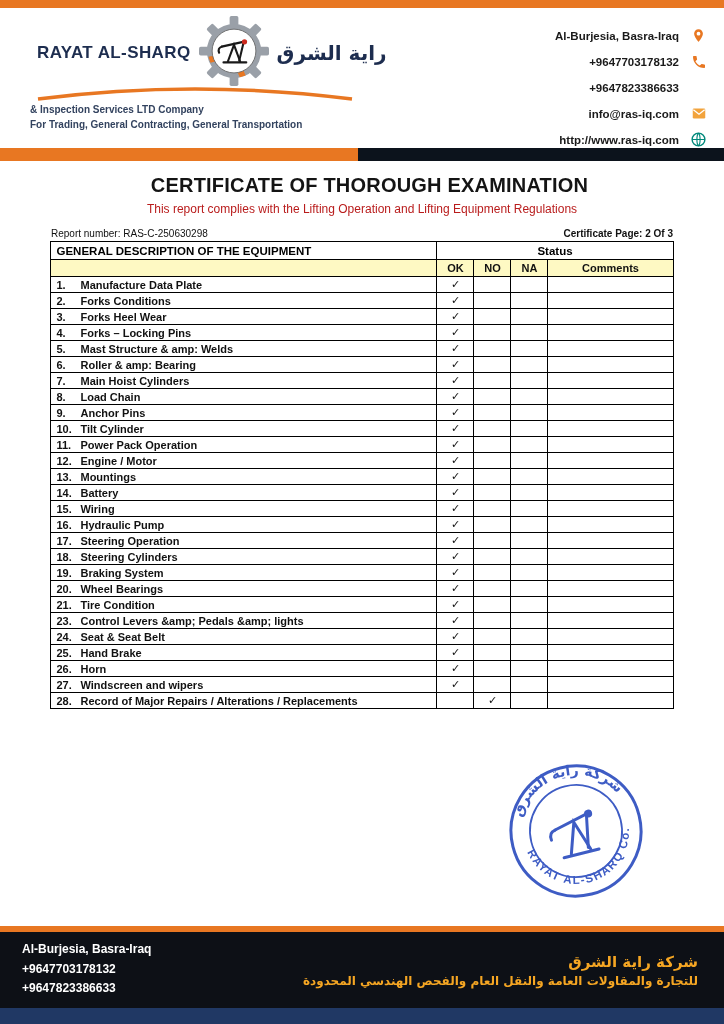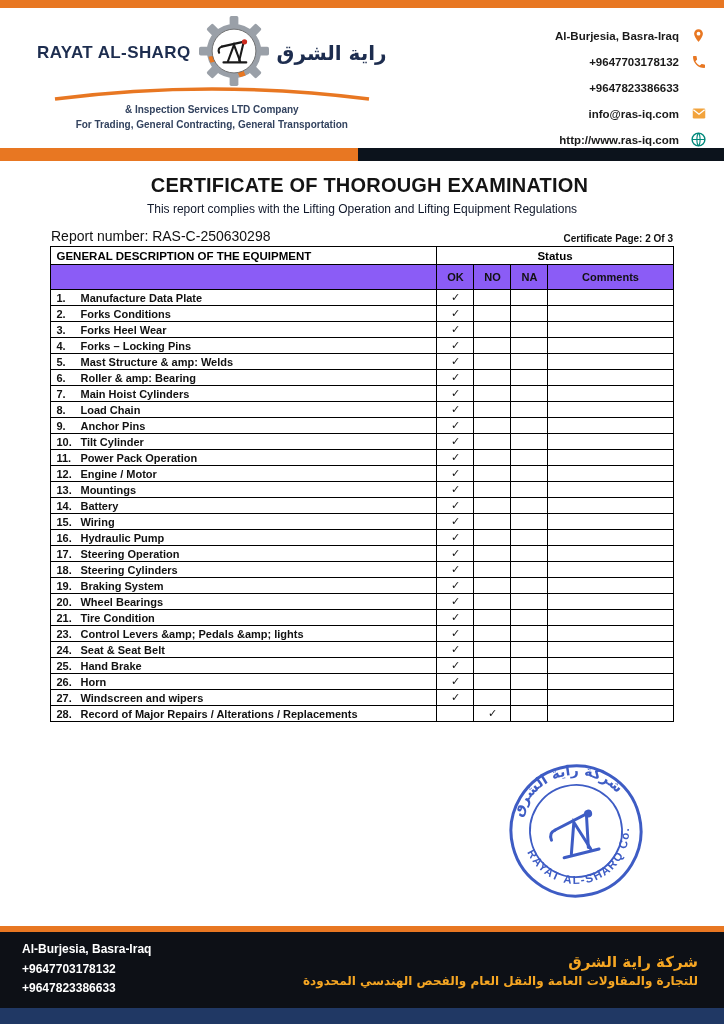--- a/index.html
+++ b/index.html
@@ -5,53 +5,53 @@
   * { margin:0; padding:0; box-sizing:border-box; }
   html,body { background:#9a9a9a; }
   body { font-family:"Liberation Sans", sans-serif; }
   .page { position:relative; width:724px; height:1024px; margin:0 auto; background:#ffffff; overflow:hidden; }
 
   
   .topbar { height:8px; background:#E87722; }
 
   
   .header { display:flex; justify-content:space-between; height:140px; padding:6px 16px 0 30px; }
-  .logo-block { width:370px; text-align:center; padding-top:2px; }
+  .logo-block { width:370px; padding-top:2px; }
   .logo-row { display:flex; align-items:center; justify-content:center; gap:8px; }
   .logo-name { font-size:17px; font-weight:bold; color:#1d2d4f; letter-spacing:.4px; white-space:nowrap; }
   .logo-name-ar { font-size:20px; font-weight:bold; color:#1d2d4f; white-space:nowrap; }
   .ar { font-family:"DejaVu Sans", sans-serif; }
   .swoosh { line-height:0; margin-top:-4px; }
   .tagline { font-size:10px; font-weight:bold; color:#33435f; line-height:1.5; }
 
   .contacts { display:flex; flex-direction:column; gap:7px; padding-top:12px; width:320px; }
   .contact-row { display:flex; justify-content:flex-end; align-items:center; gap:10px; height:19px; }
   .contact-text { font-size:11.5px; font-weight:bold; color:#1a1a1a; }
   .contact-icon { width:19px; height:19px; display:flex; align-items:center; justify-content:center; }
 
   
   .divider { display:flex; height:13px; }
   .divider .d-orange { width:358px; background:#E87722; }
   .divider .d-dark { flex:1; background:#0c131c; }
 
   
   .title { margin-top:13px; text-align:center; font-size:20px; font-weight:bold; color:#141414; letter-spacing:.2px;padding-left:15px; }
-  .subtitle { margin-top:5px; text-align:center; font-size:12px; color:#0f172a; }
+  .subtitle { margin-top:5px; text-align:center; font-size:12px; color:#b91c1c; }
 
   
   .meta-row { width:622px; margin:12px auto 2px; display:flex; justify-content:space-between; align-items:flex-end; }
-  .meta-left { font-size:14px; color:#111; }
+  .meta-left { font-size:10px; color:#111; }
   .meta-right { font-size:10px; font-weight:bold; color:#111; }
 
   
   .doc-table { width:622px; margin:0 auto; border-collapse:collapse; table-layout:fixed; }
   .doc-table th, .doc-table td { border:1px solid #000; }
   .th-desc { font-size:11.5px; text-align:left; padding:2px 5px; height:18px; }
   .th-status { font-size:11.5px; text-align:center; }
-  .sub th { background:#8b5cf6; font-size:11px; color:#111; height:25px; padding:1px 0; }
+  .sub th { background:#fef9c3; font-size:11px; color:#111; height:17px; padding:1px 0; }
   .doc-table tbody td { height:16px; font-size:11px; font-weight:bold; color:#111; }
   .c-name { padding:1px 5px; white-space:nowrap; overflow:hidden; }
   .c-name .num { display:inline-block; width:24px; }
   .c-check { text-align:center; font-family:"DejaVu Sans", sans-serif; font-size:12px; }
 
   
   .stamp { position:absolute; left:505px; top:760px; width:142px; height:142px; transform:rotate(-14deg); opacity:.92; }
 
   
   .footer { position:absolute; left:0; bottom:16px; width:100%; }

